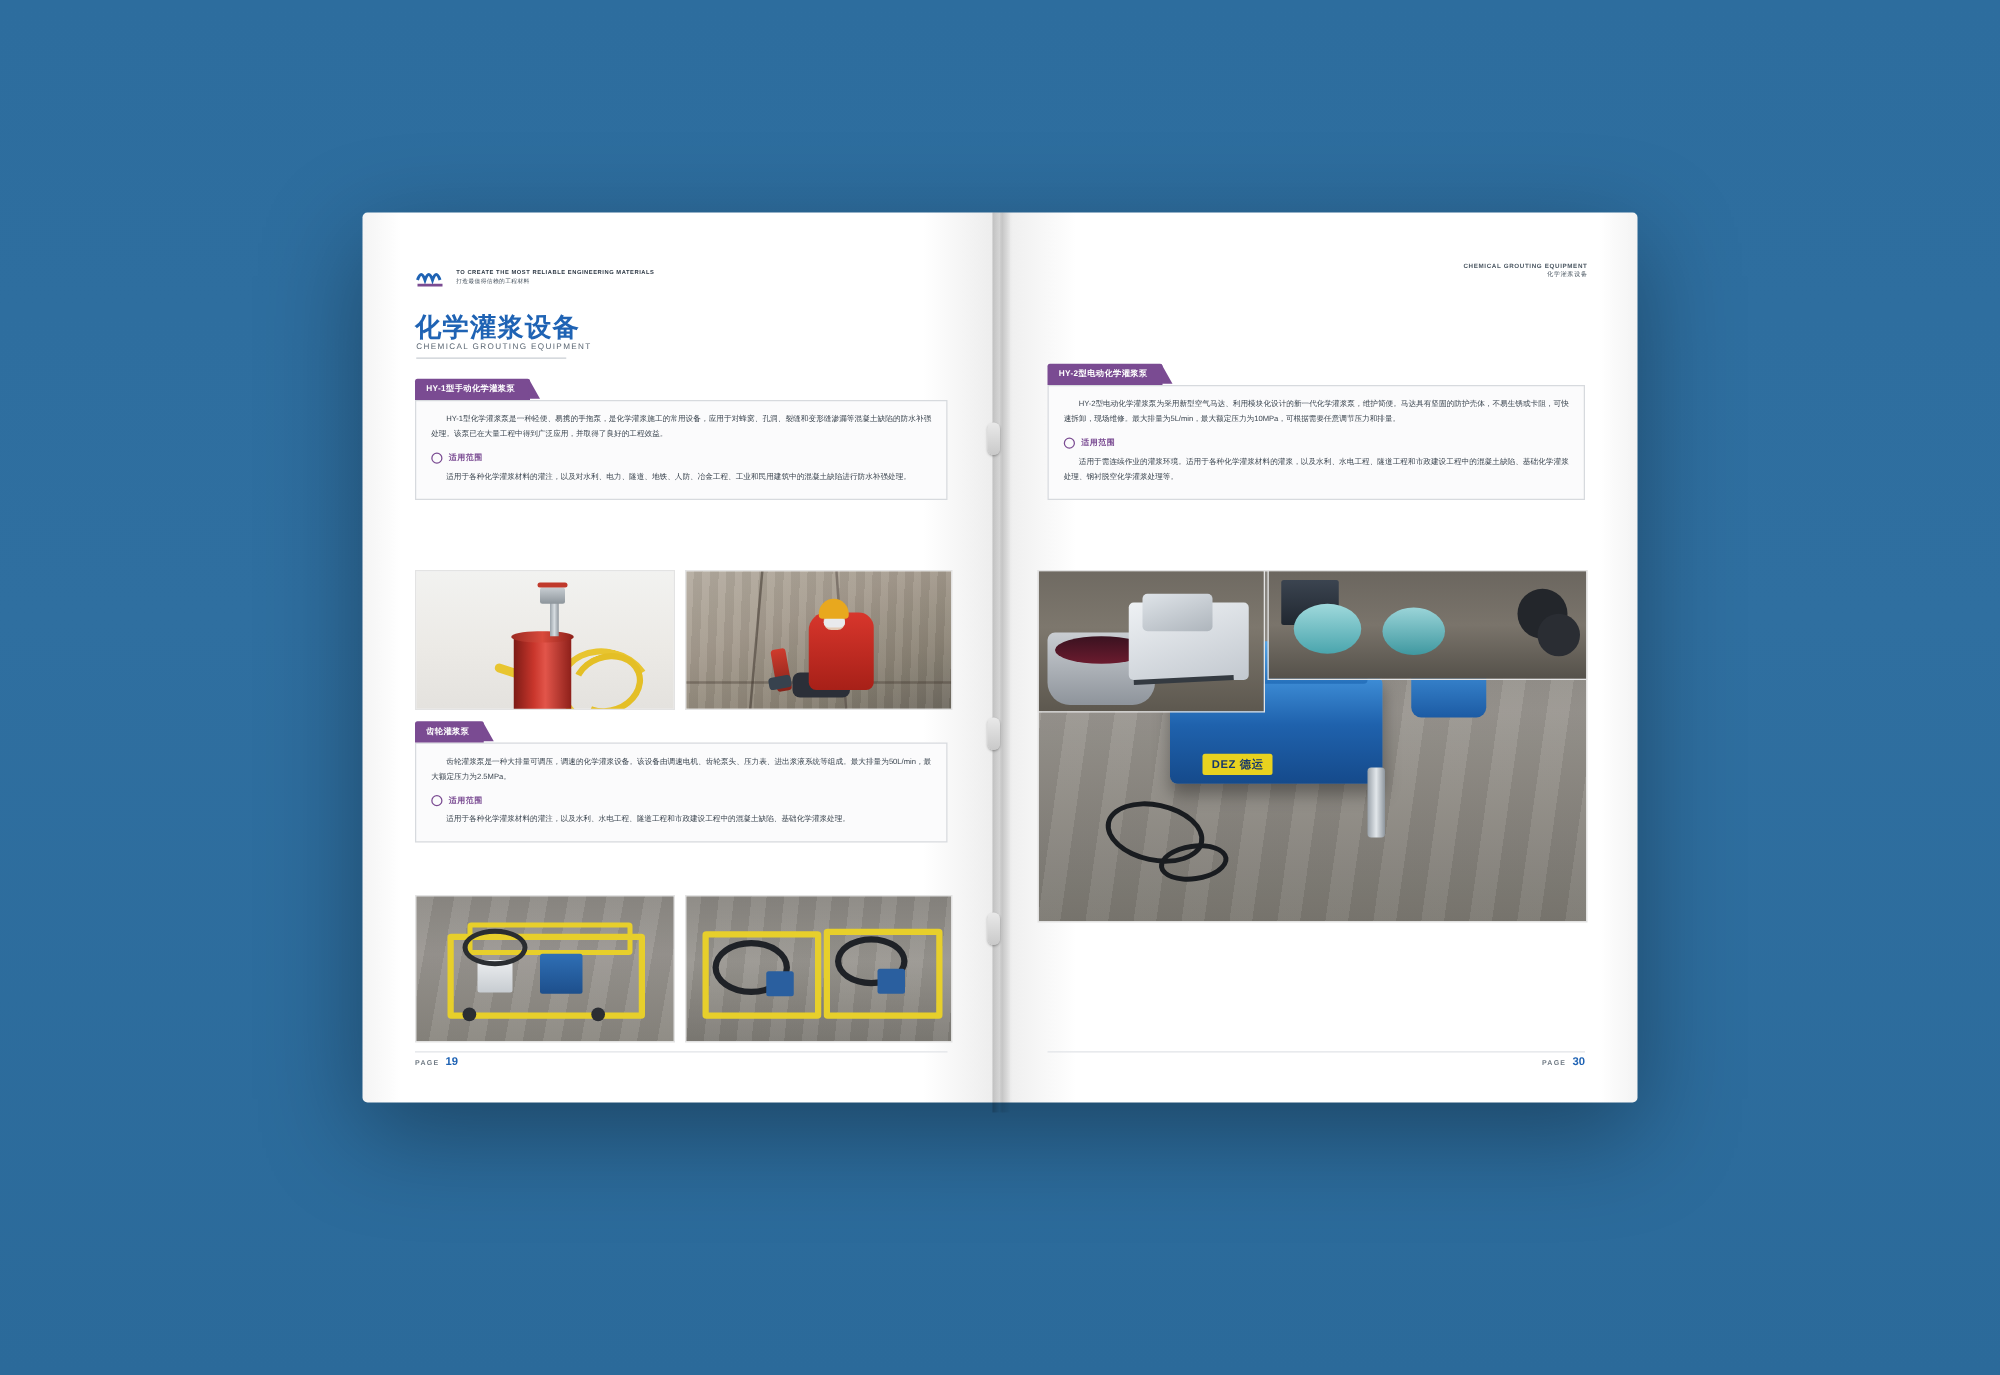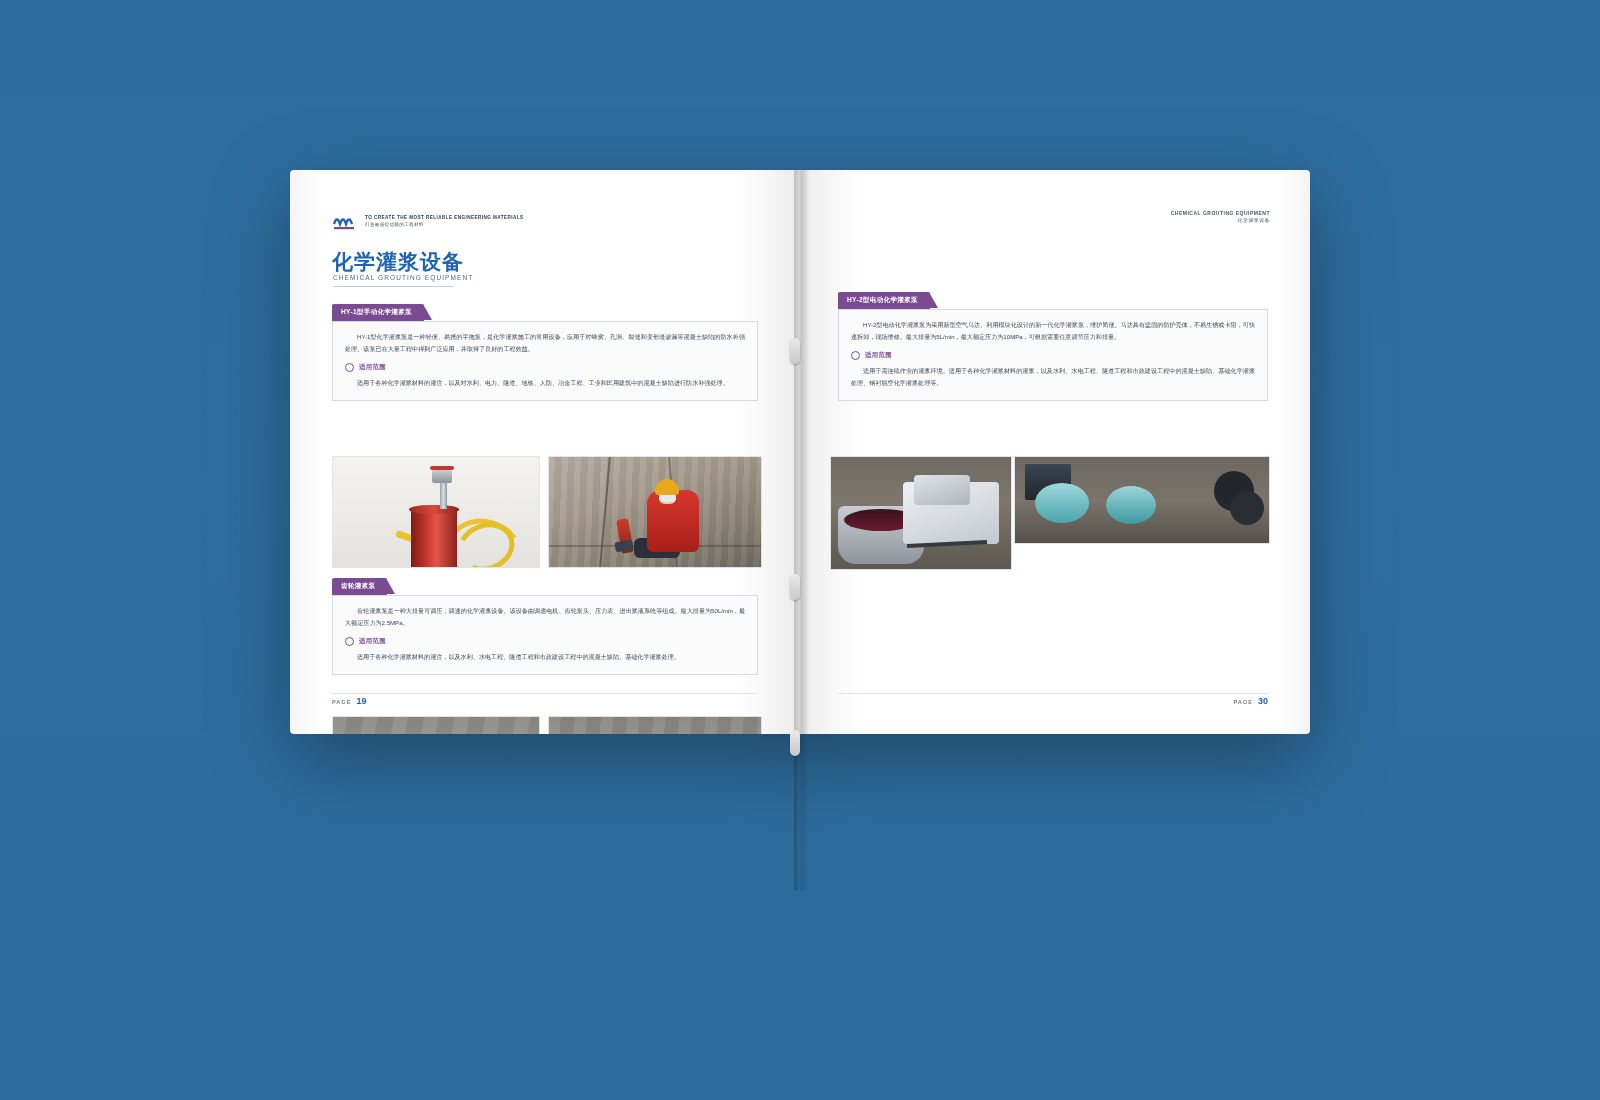--- a/index.html
+++ b/index.html
@@ -7,21 +7,21 @@
     width:1600px;height:1100px;overflow:hidden;
     background:#2e6e9e;
     font-family:"Liberation Sans", sans-serif;
   }
   .scene{position:relative;width:1600px;height:1100px;
     background:linear-gradient(180deg,#2d6d9e 0%,#2f6fa0 45%,#2b6a9a 100%);}
 
   
   .spread{position:absolute;left:290px;top:170px;width:1020px;height:720px;
     filter:drop-shadow(0 24px 40px rgba(0,0,0,.35));}
-  .page{position:absolute;top:0;height:564px;background:#fdfdfd;overflow:hidden;}
+  .page{position:absolute;top:0;height:712px;background:#fdfdfd;overflow:hidden;}
   .page.left{left:0;width:510px;border-radius:4px 0 0 4px;
     background:linear-gradient(90deg,#f4f4f4 0%,#ffffff 6%,#ffffff 88%,#ededed 99%,#d9d9d9 100%);}
   .page.right{left:510px;width:510px;border-radius:0 4px 4px 0;
     background:linear-gradient(90deg,#d8d8d8 0%,#f0f0f0 2%,#ffffff 12%,#ffffff 94%,#f3f3f3 100%);}
   .gutter{position:absolute;left:504px;top:0;width:14px;height:720px;
     background:linear-gradient(90deg,rgba(0,0,0,.20),rgba(0,0,0,.03) 40%,rgba(0,0,0,.10) 55%,rgba(0,0,0,.02));}
   .bind{position:absolute;left:500px;width:10px;height:26px;border-radius:6px;
     background:linear-gradient(180deg,#e9e9e9,#c9c9c9);box-shadow:0 1px 2px rgba(0,0,0,.3);}
   .bind.b1{top:168px;} .bind.b2{top:404px;} .bind.b3{top:560px;}
 
@@ -267,20 +267,30 @@
         <div class="card">
           <div class="para">HY-2型电动化学灌浆泵为采用新型空气马达、利用模块化设计的新一代化学灌浆泵，维护简便。马达具有坚固的防护壳体，不易生锈或卡阻，可快速拆卸，现场维修。最大排量为5L/min，最大额定压力为10MPa，可根据需要任意调节压力和排量。</div>
           <div class="sub">
             <span class="dot"></span>
             <span class="lbl">适用范围</span>
           </div>
           <div class="para">适用于需连续作业的灌浆环境。适用于各种化学灌浆材料的灌浆，以及水利、水电工程、隧道工程和市政建设工程中的混凝土缺陷、基础化学灌浆处理、钢衬脱空化学灌浆处理等。</div>
         </div>
       </div>
 
+      <div class="ph r3" style="position:absolute;left:30px;top:286px;width:438px;height:280px;">
+        <div class="grnd"></div>
+        <div class="cord"></div>
+          <div class="cord2"></div>
+        <div class="mbody"></div>
+          <div class="mtop"></div>
+          <div class="nose"></div>
+        <div class="piston"></div>
+        <div class="badge">DEZ 德运</div>
+      </div>
 
       <div class="ph r1" style="position:absolute;left:30px;top:286px;width:180px;height:112px;">
         <div class="bucket"></div>
           <div class="liquid"></div>
         <div class="pump"></div>
           <div class="pump2"></div>
           <div class="legs"></div>
       </div>
 
       <div class="ph r2" style="position:absolute;left:214px;top:286px;width:254px;height:86px;">

